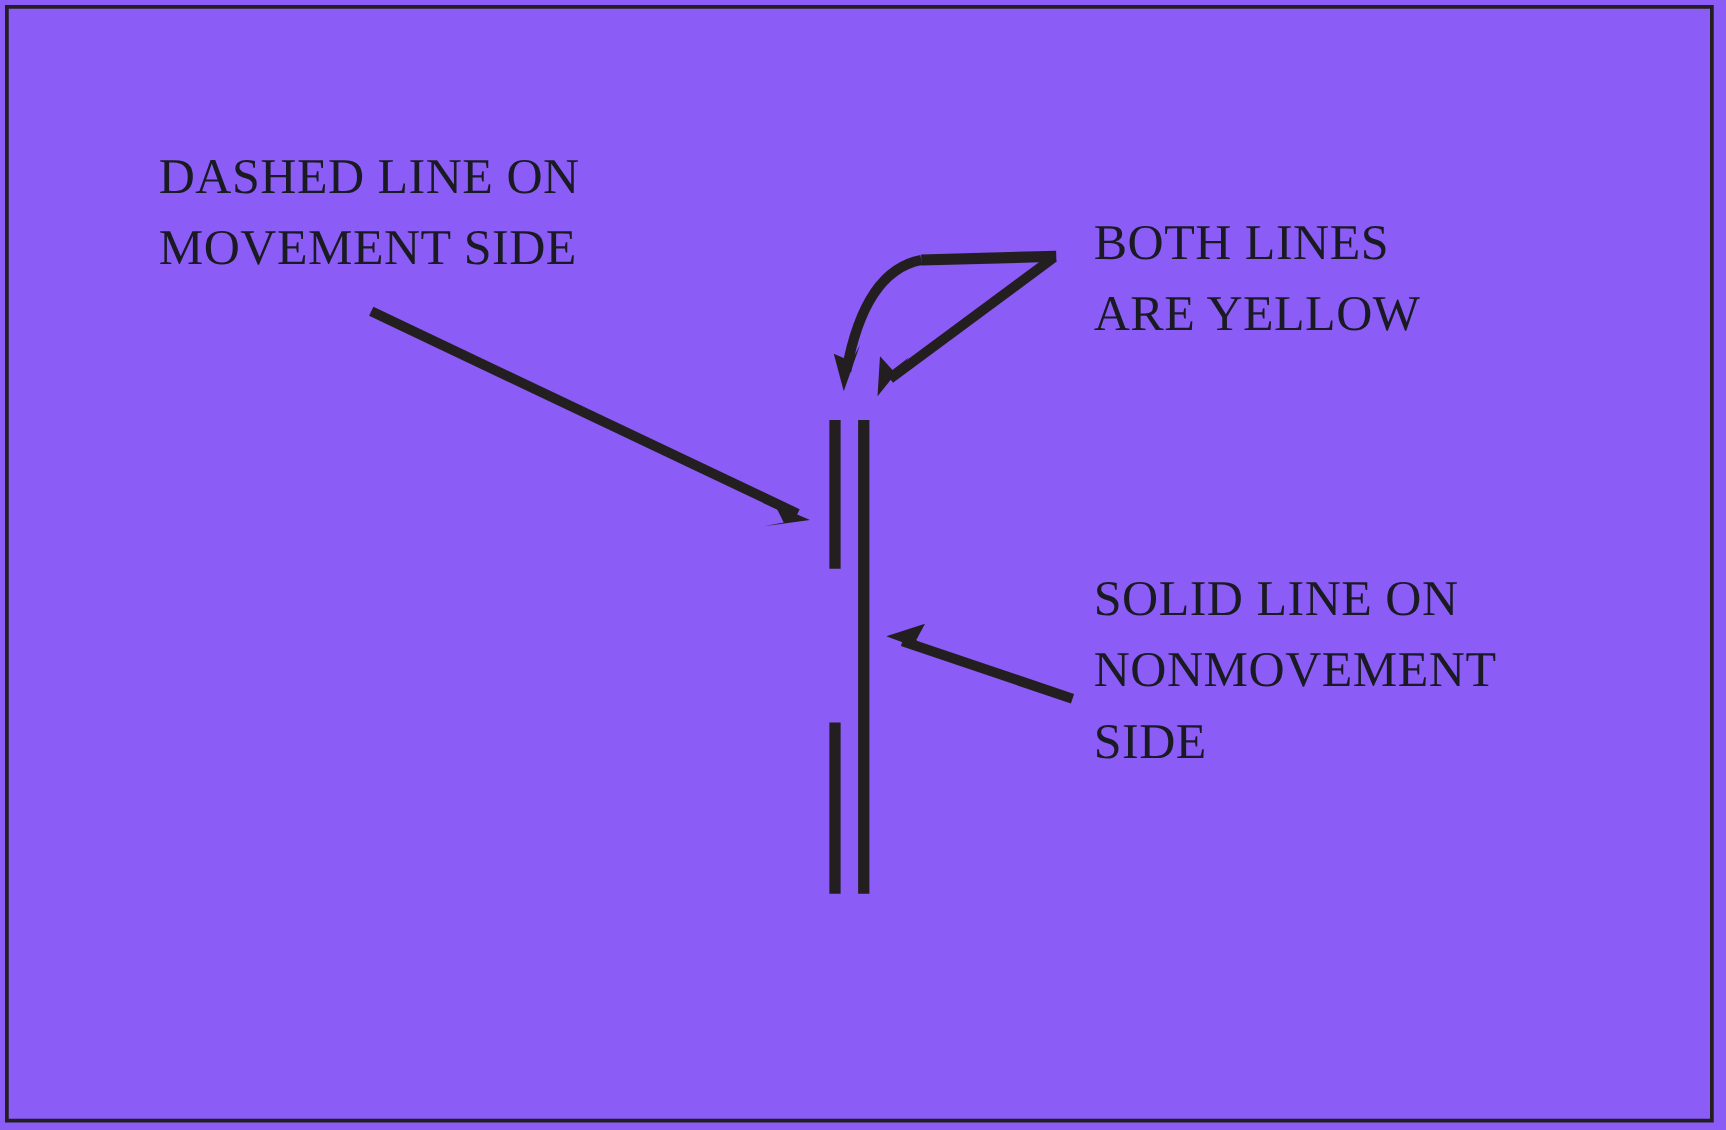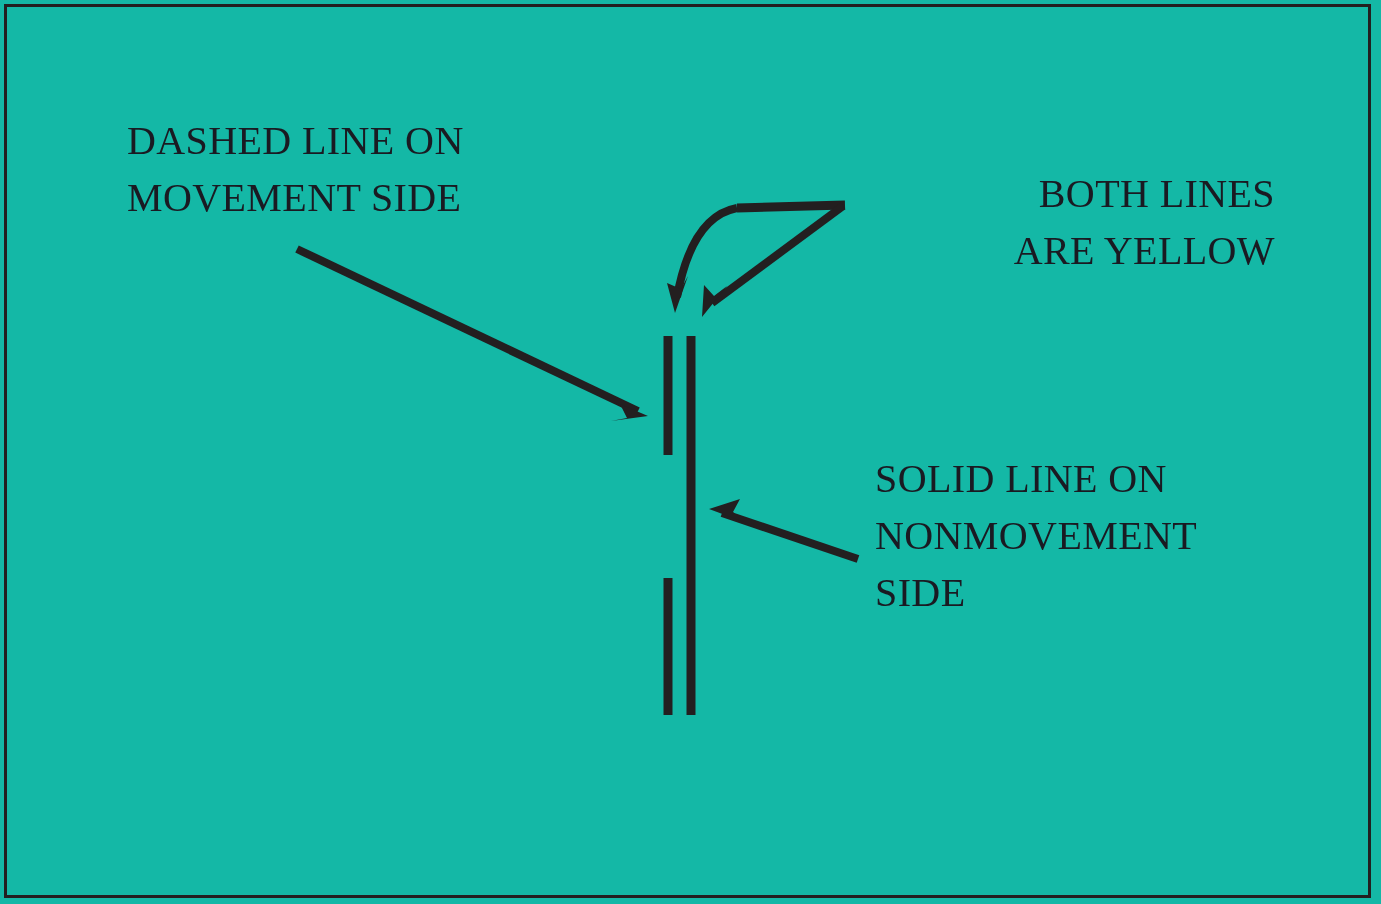--- a/index.html
+++ b/index.html
@@ -5,21 +5,21 @@
 <style>
   html, body {
     margin: 0;
     padding: 0;
     background: #ffffff;
   }
   #page {
     position: relative;
     width: 1381px;
     height: 904px;
-    background: #14b8a6;
+    background: #8b5cf6;
     overflow: hidden;
     font-family: "Liberation Serif", "DejaVu Serif", serif;
   }
   #frame-border {
     position: absolute;
     left: 4px;
     top: 4px;
     width: 1367px;
     height: 894px;
     border: 3px solid #231f20;
@@ -45,21 +45,20 @@
   }
   #label-dashed {
     left: 127px;
     top: 113px;
     width: 460px;
   }
   #label-yellow {
     left: 875px;
     top: 166px;
     width: 400px;
-    text-align: right;
   }
   #label-solid {
     left: 875px;
     top: 451px;
     width: 420px;
   }
 </style>
 </head>
 <body>
 

